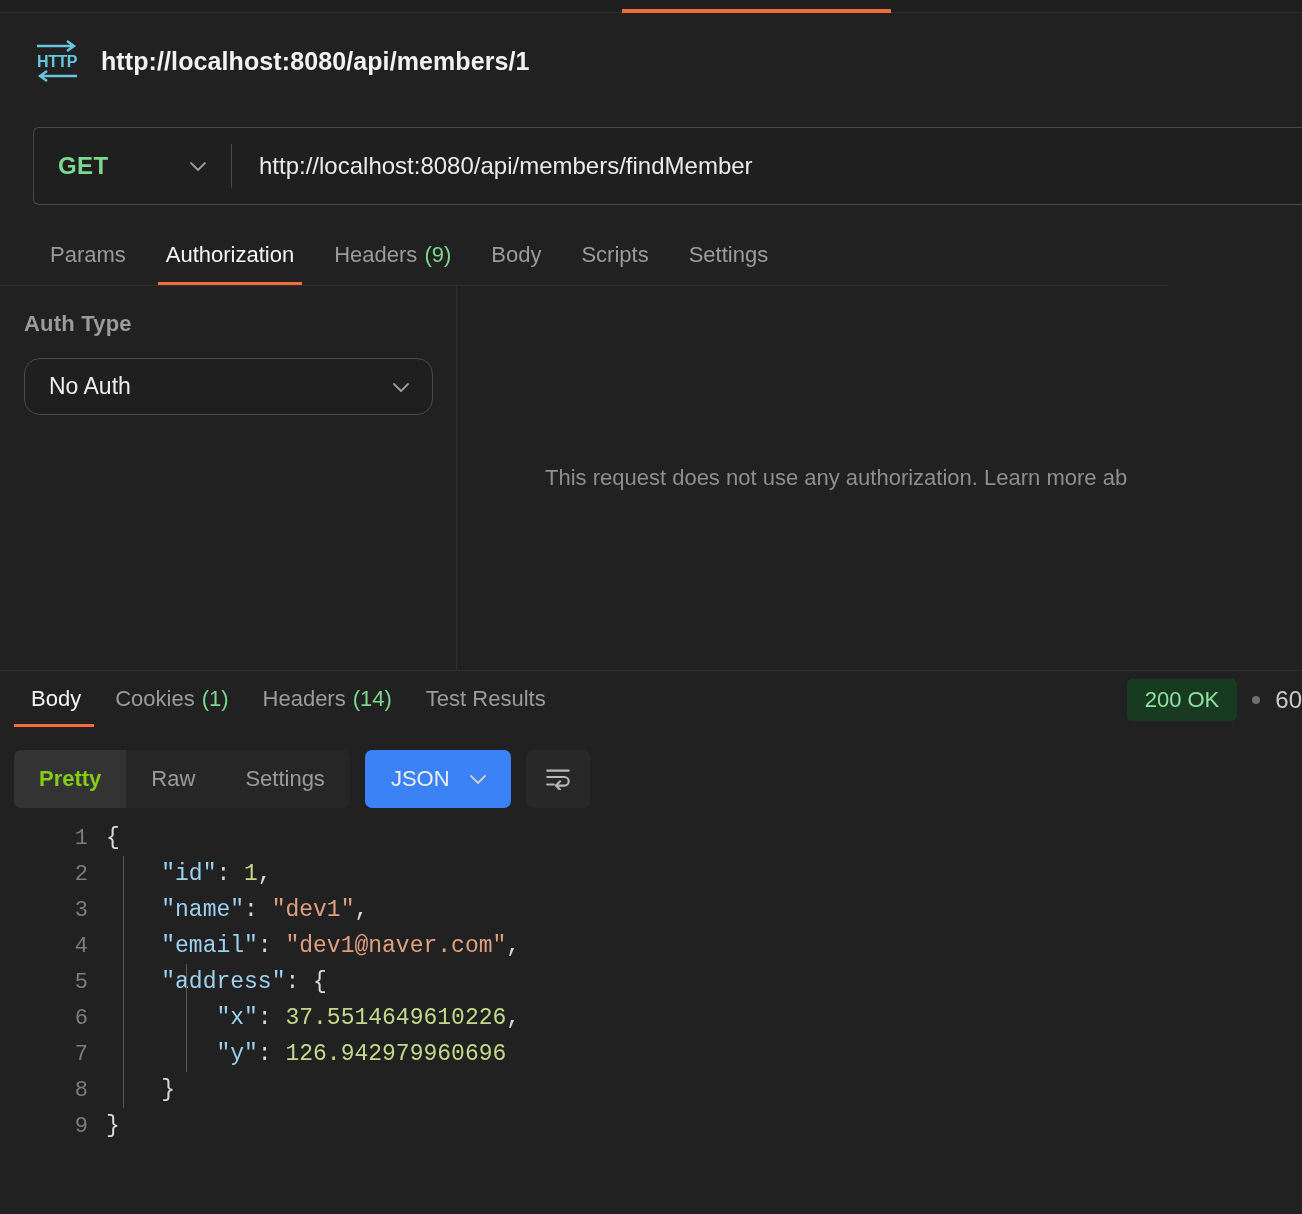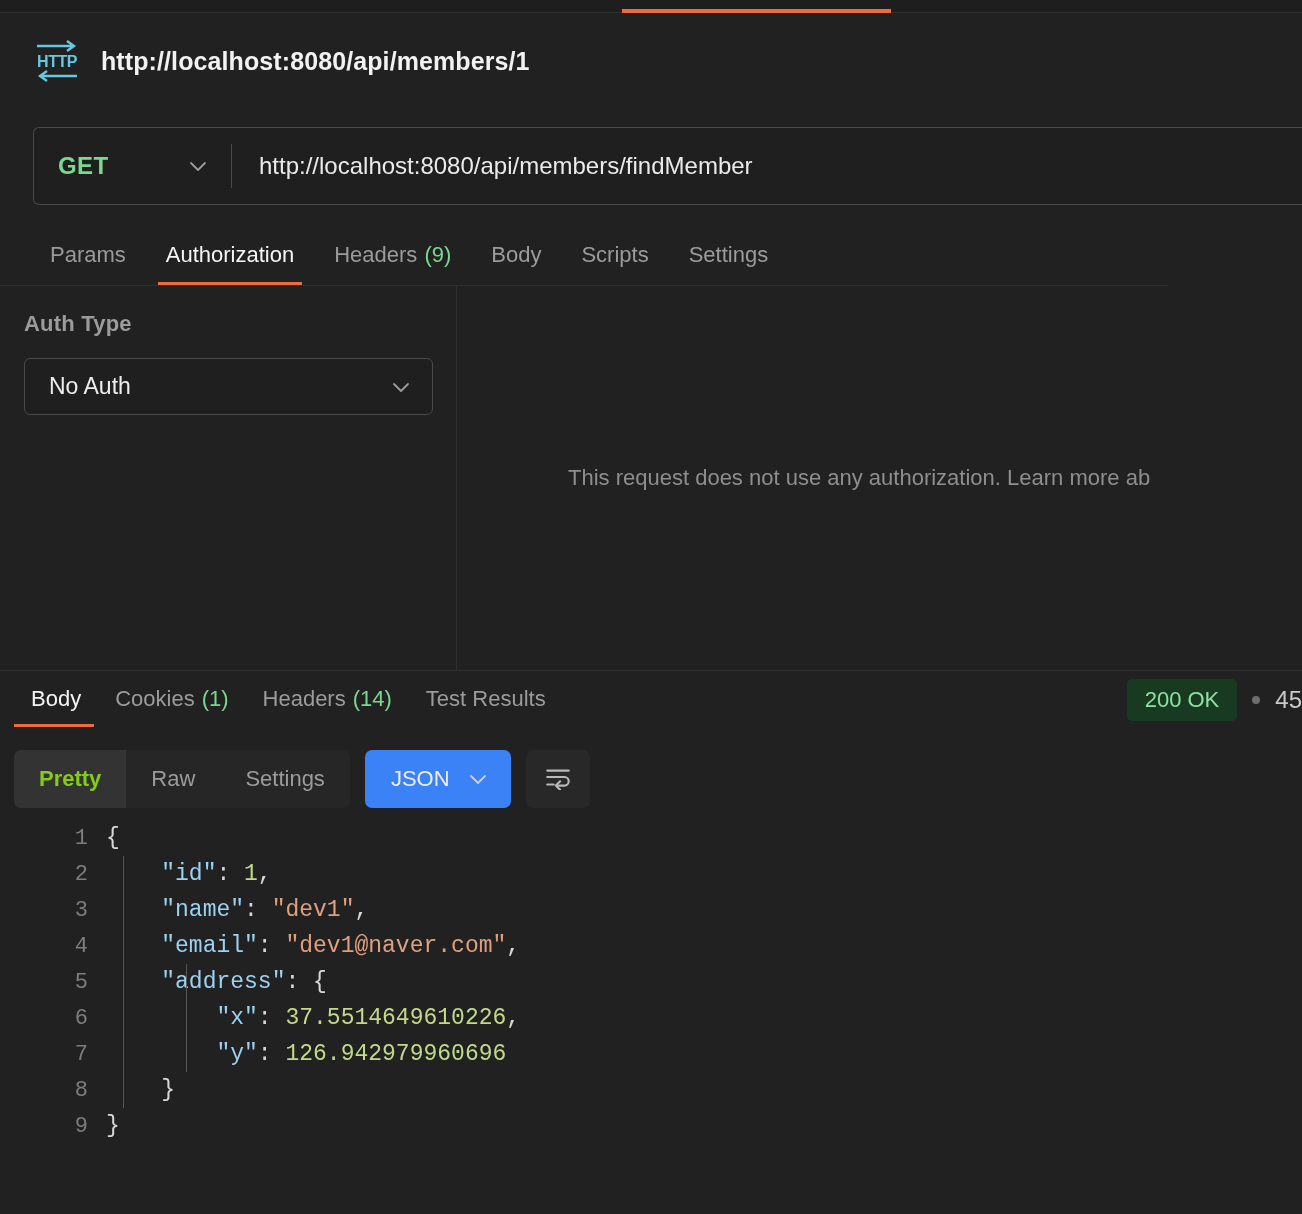--- a/index.html
+++ b/index.html
@@ -95,32 +95,32 @@
     position: absolute; left: 0; top: 286px; width: 457px; height: 384px;
     border-right: 1px solid #2f2f2f;
     padding: 25px 24px 0 24px;
   }
   .auth-type-label {
     color: #9b9b9b; font-size: 22px; font-weight: 700; letter-spacing: .2px;
   }
   .auth-select {
     margin-top: 21px;
     width: 409px; height: 57px;
-    border: 1px solid #4a4a4a; border-radius: 6px;
+    border: 1px solid #4a4a4a; border-radius: 16px;
     background: #1f1f1f;
     display: flex; align-items: center; justify-content: space-between;
     padding: 0 20px 0 24px;
     cursor: pointer;
   }
   .auth-select-value { color: #ededed; font-size: 23px; }
 
   .auth-desc-pane {
     position: absolute; left: 458px; top: 286px; width: 844px; height: 384px;
     display: flex; align-items: center; justify-content: flex-start;
-    padding-left: 110px;
+    padding-left: 87px;
     overflow: hidden;
   }
   .auth-desc-text {
     color: #8e8e8e; font-size: 22px; white-space: nowrap;
   }
 
   
   .resp-divider {
     position: absolute; left: 0; top: 670px; width: 1302px; height: 1px;
     background: #2f2f2f;
@@ -293,21 +293,21 @@
       <span class="count">(14)</span>
     </div>
     <div class="resp-tab">
       <span>Test Results</span>
     </div>
   </div>
 
   <div class="resp-status">
     <span class="status-badge">200 OK</span>
     <span class="status-dot"></span>
-    <span class="status-time">45</span>
+    <span class="status-time">60</span>
   </div>
 
   <div class="fmt-bar">
     <div class="fmt-group">
       <div class="fmt-btn active">Pretty</div>
       <div class="fmt-btn">Raw</div>
       <div class="fmt-btn">Settings</div>
     </div>
     <div class="lang-select">
       <span class="lang-value">JSON</span>

